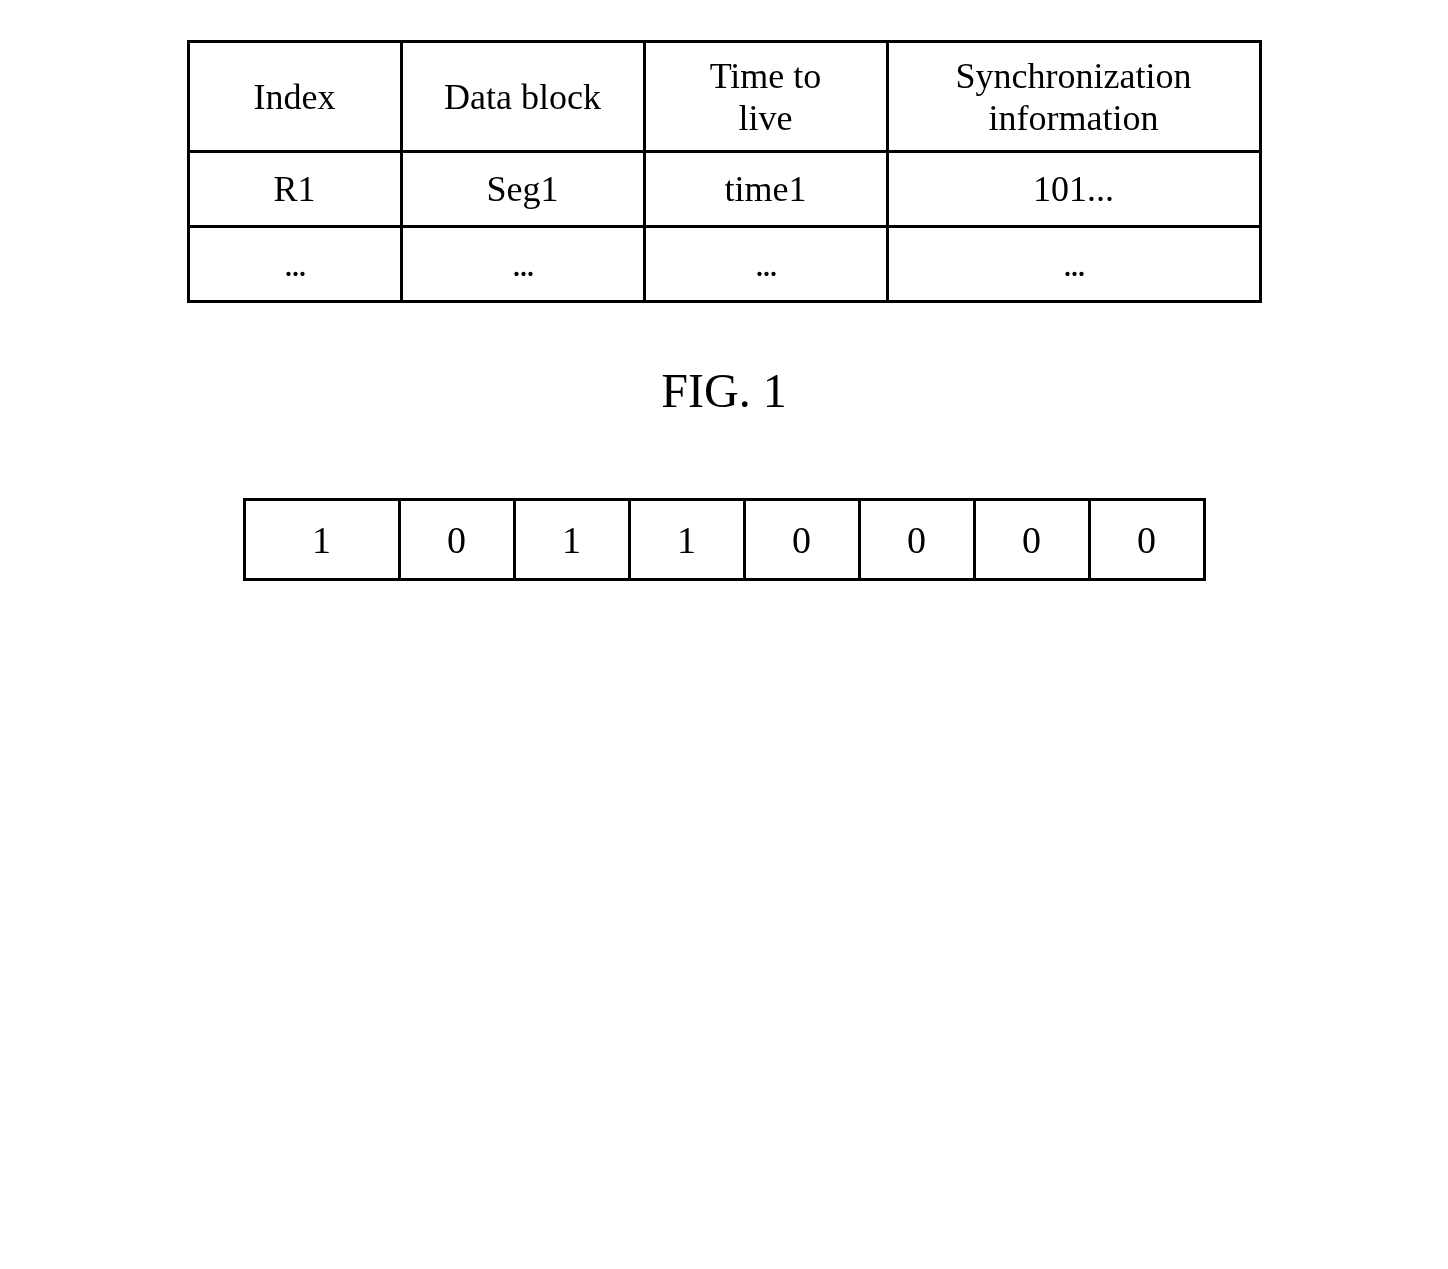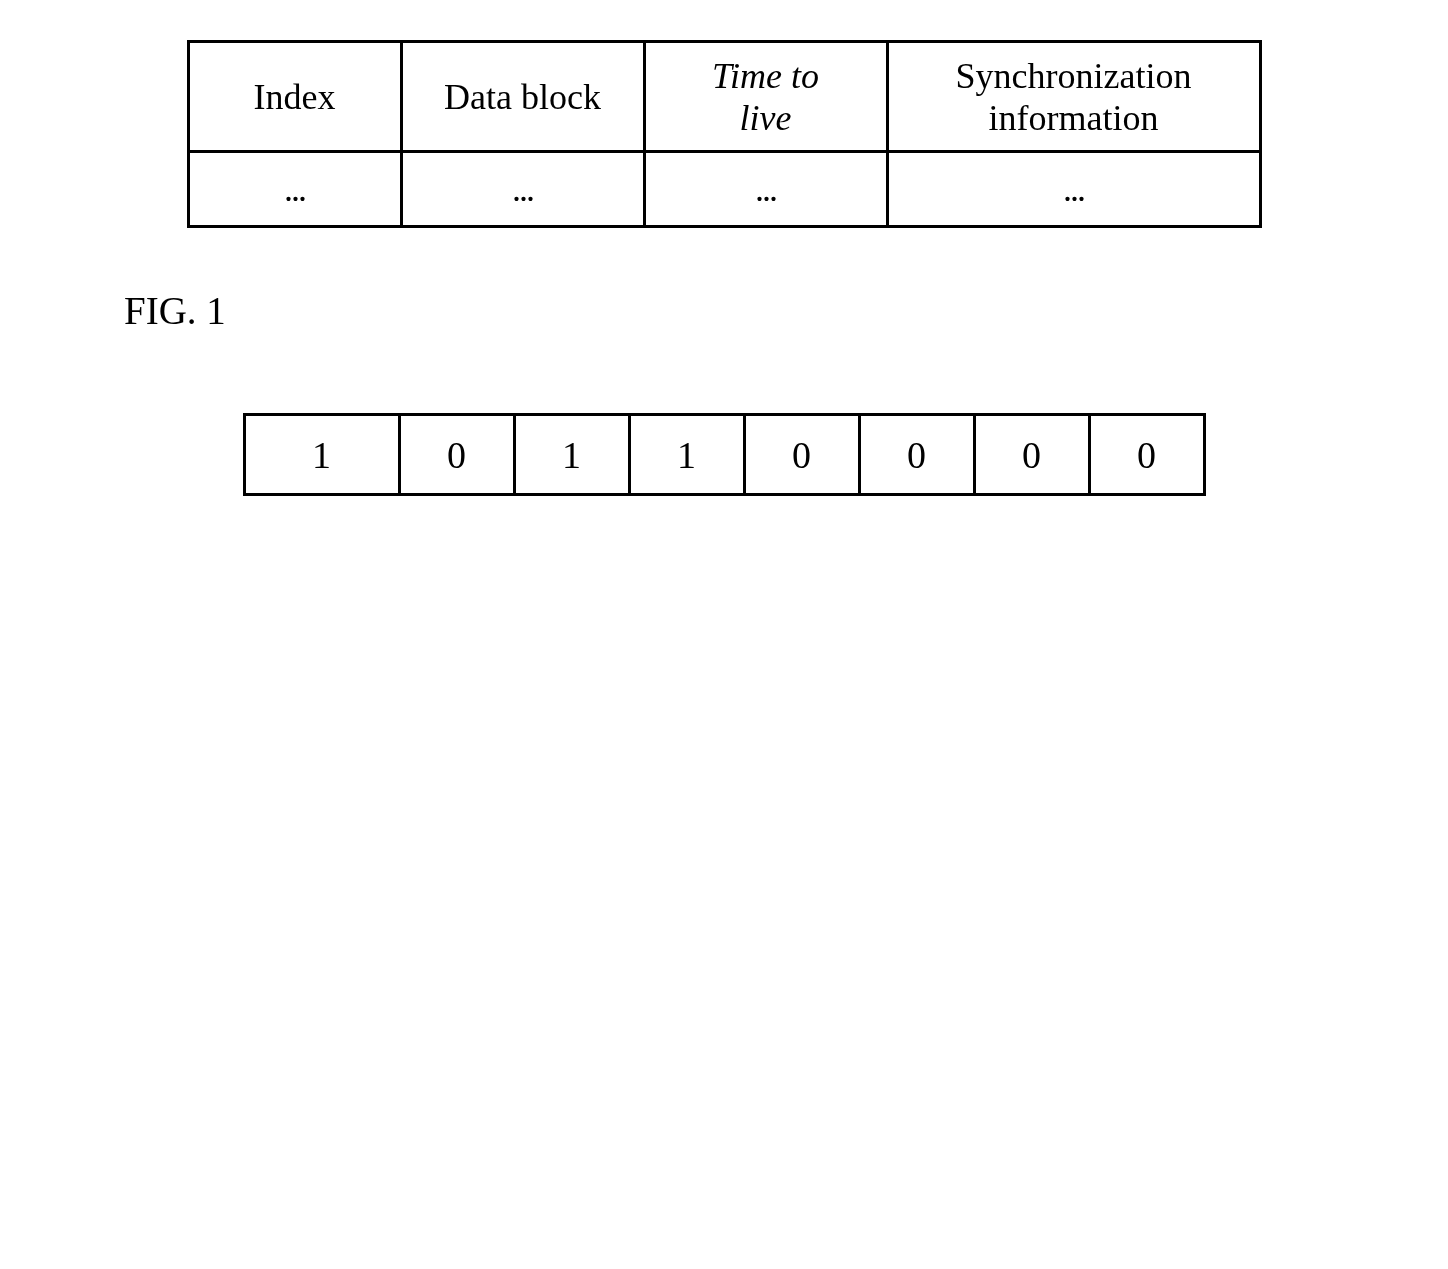--- a/index.html
+++ b/index.html
@@ -37,40 +37,40 @@
     .col-index {
       width: 170px;
     }
     
     .col-block {
       width: 200px;
     }
     
     .col-time {
       width: 200px;
-      font-style: italic;
     }
     
     .col-sync {
       width: 330px;
       margin-left: 44px;
     }
     
     .row-header {
       height: 110px;
     }
     
     .row-data {
       height: 75px;
     }
     
     .caption {
+      text-align: center;
       margin: 8px auto;
       margin-bottom: 80px;
-      font-size: 39px;
+      font-size: 48px;
     }
     
     .table-2 {
       border-collapse: collapse;
       margin: 0 auto;
       margin-bottom: 60px;
     }
     
     .table-2 td {
       border: 3px solid black;
@@ -101,20 +101,26 @@
         <th class="col-index">Index</th>
         <th class="col-block">Data block</th>
         <th class="col-time"><span style="white-space: pre-line;">Time to
 live</span></th>
         <th class="col-sync"><span style="white-space: pre-line;">Synchronization
 information</span></th>
       </tr>
     </thead>
     <tbody>
       <tr class="row-data">
+        <td>R1</td>
+        <td>Seg1</td>
+        <td>time1</td>
+        <td>101...</td>
+      </tr>
+      <tr class="row-data">
         <td class="ellipsis">...</td>
         <td class="ellipsis">...</td>
         <td class="ellipsis">...</td>
         <td class="ellipsis">...</td>
       </tr>
     </tbody>
   </table>
 
   <div class="caption">FIG. 1</div>
 

